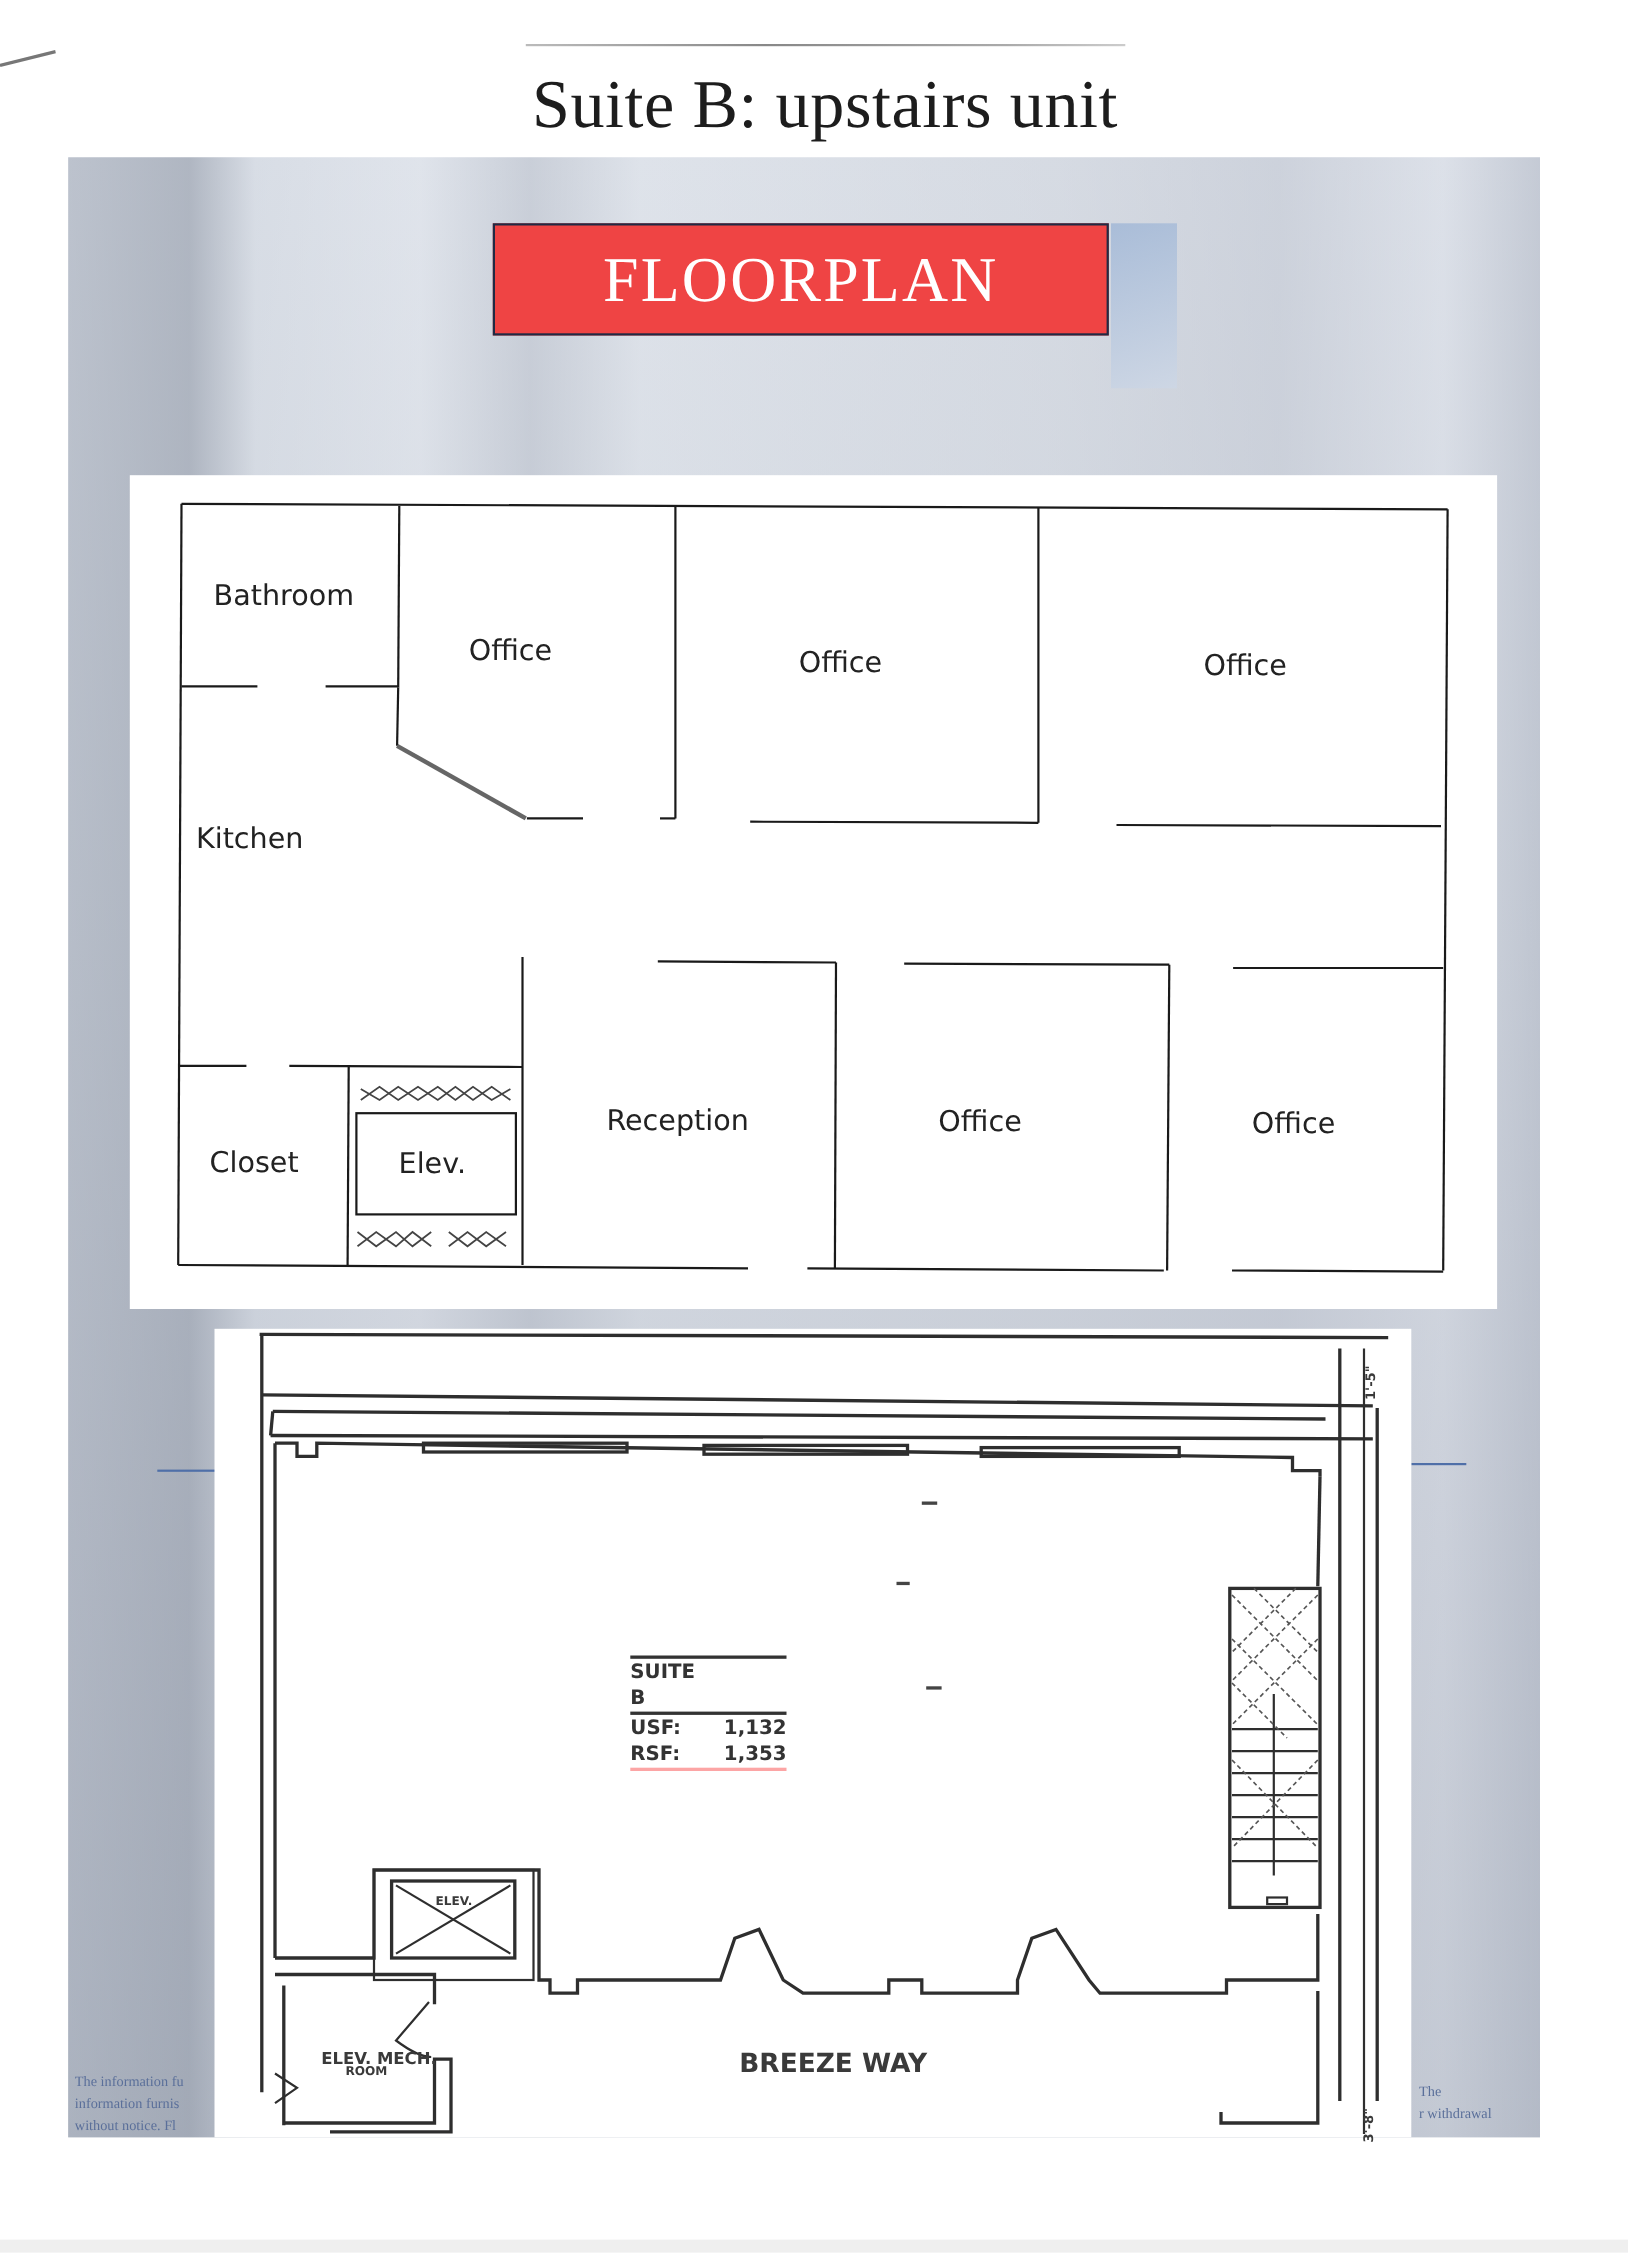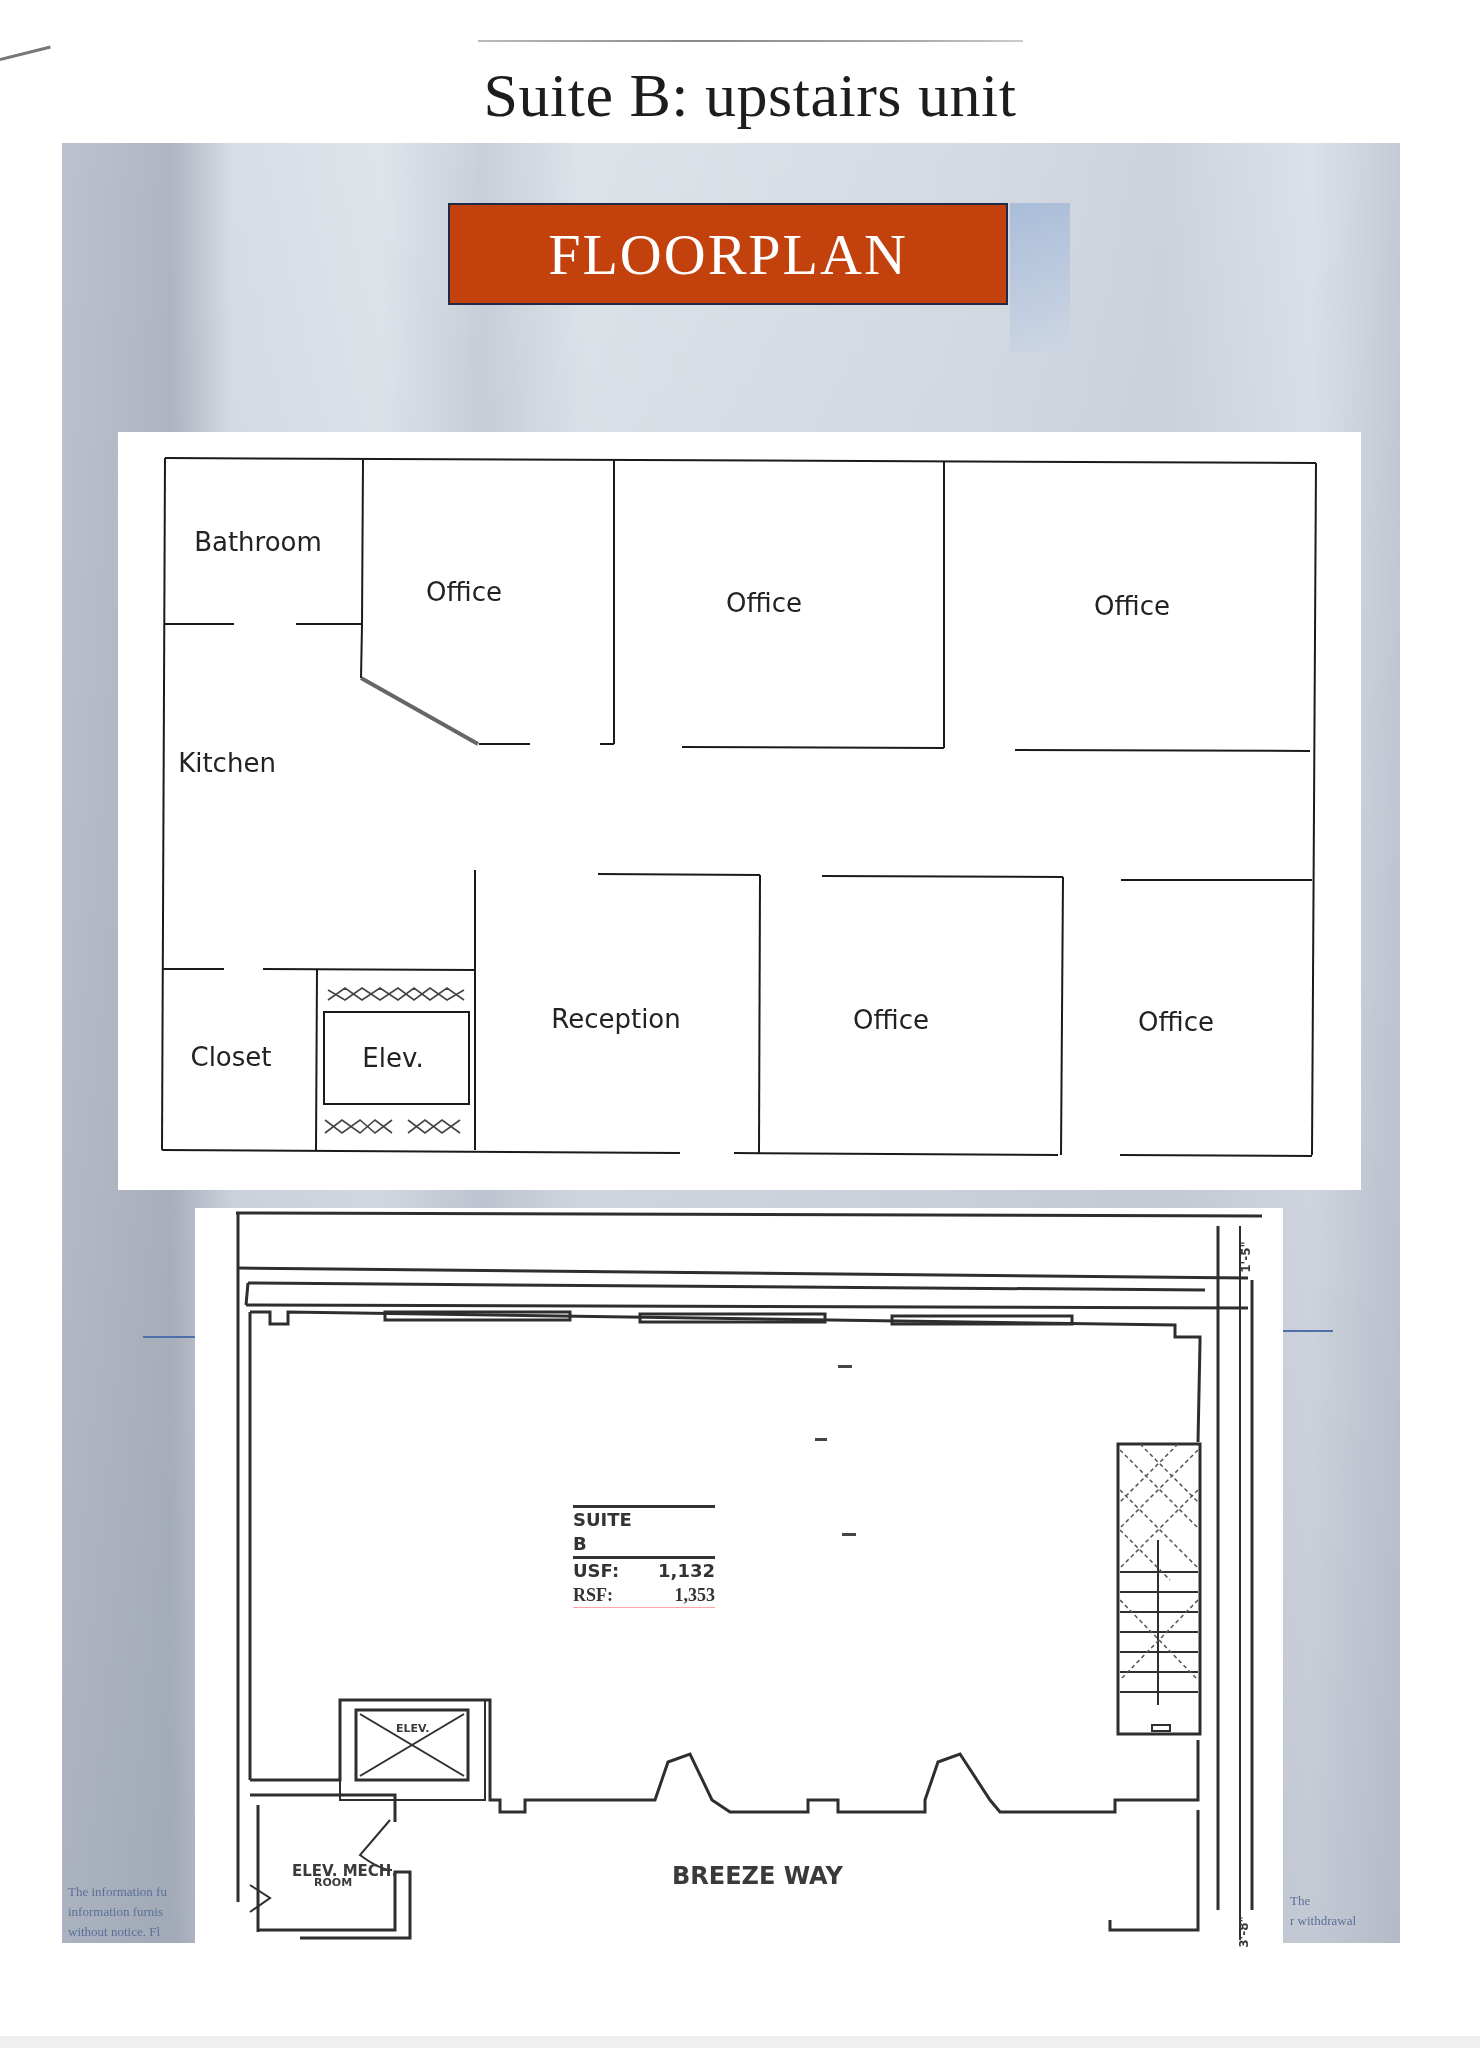--- a/index.html
+++ b/index.html
@@ -25,39 +25,39 @@
     position:absolute; left:62px; top:143px; width:1338px; height:1800px;
     background:
       linear-gradient(90deg, rgba(160,168,182,.55) 0px, rgba(150,158,172,.65) 110px, rgba(205,212,222,.4) 170px, rgba(225,230,238,.3) 320px, rgba(175,182,195,.45) 420px, rgba(220,226,234,.3) 520px, rgba(200,206,216,.4) 900px, rgba(190,196,208,.55) 1100px, rgba(215,220,230,.35) 1250px, rgba(175,182,196,.55) 1338px),
       linear-gradient(180deg, #dfe3ea 0%, #d2d7df 40%, #c5cad4 70%, #b9bfca 100%);
   }
   .photo-blue-accent { position:absolute; left:1010px; top:203px; width:60px; height:150px; background:linear-gradient(160deg,#9fb6d6,#cdd7e6); opacity:.8; }
   .blue-rule { position:absolute; height:2px; background:#4f6fa8; }
 
   .floorplan-banner {
     position:absolute; left:448px; top:203px; width:560px; height:102px;
-    background:#c2410c; border:2px solid #1f2a44; box-sizing:border-box;
+    background:#ef4444; border:2px solid #1f2a44; box-sizing:border-box;
     display:flex; align-items:center; justify-content:center;
   }
   .floorplan-banner span {
     font-family:"Liberation Serif", serif; font-size:58px; color:#ffffff; letter-spacing:2px;
   }
 
   
   .plan-sheet { position:absolute; left:118px; top:432px; width:1224px; height:758px; background:#ffffff;padding-left:19px; }
   .plan-svg { position:absolute; left:0; top:0; }
   .room-label { position:absolute; font-family:"DejaVu Sans", sans-serif; font-size:26px; color:#222; white-space:nowrap; transform:translate(-50%,-50%); }
 
   
   .blueprint-sheet { position:absolute; left:195px; top:1208px; width:1088px; height:735px; background:#ffffff; }
   .bp-label { position:absolute; font-family:"DejaVu Sans", sans-serif; font-weight:bold; color:#3a3a3a; white-space:nowrap; }
   .suite-box { position:absolute; left:573px; top:1505px; width:142px; font-family:"DejaVu Sans", sans-serif; font-weight:bold; font-size:18px; color:#333; }
   .suite-box .row { display:flex; justify-content:space-between; line-height:24px; }
   .suite-box .row.head { border-top:3px solid #333; border-bottom:3px solid #333;flex-direction:column; }
-  .suite-box .row.last { border-bottom:1px solid #fca5a5;font-family:Liberation Serif, serif; }
+  .suite-box .row.last { border-bottom:3px solid #fca5a5; }
 
   .footnote { position:absolute; font-family:"Liberation Serif", serif; font-size:13px; color:#5a6f9a; line-height:20px; white-space:nowrap; overflow:hidden; }
 </style>
 </head>
 <body>
 
 <div class="scan-mark"></div>
 <div class="top-rule"></div>
 
 <div class="page-title">Suite B: upstairs unit</div>

